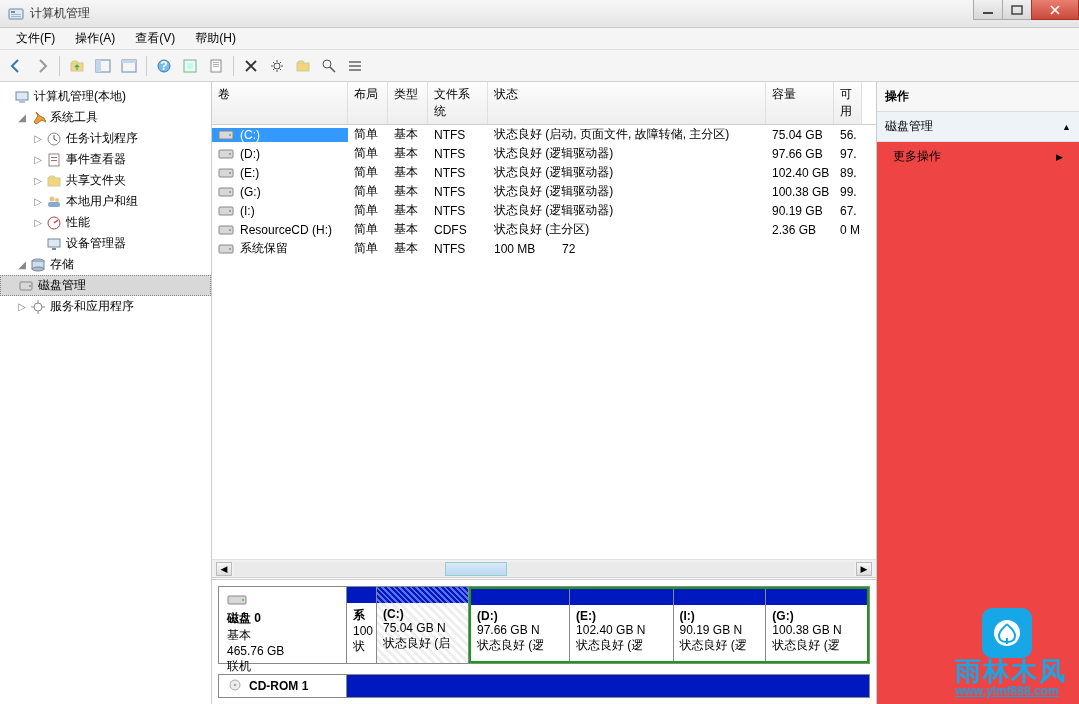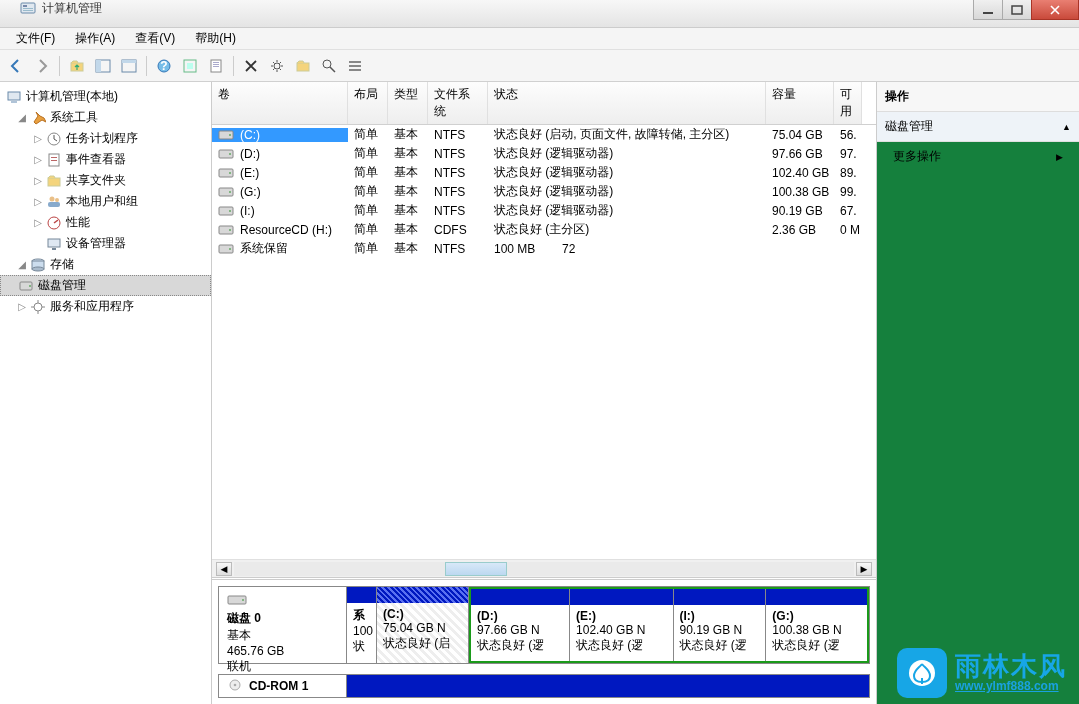--- a/index.html
+++ b/index.html
@@ -1,19 +1,19 @@
 <!DOCTYPE html>
 <html><head>
 <meta charset="utf-8">
 <style>
 * { box-sizing: border-box; margin: 0; padding: 0; font-family: "Microsoft YaHei", "SimSun", Tahoma, sans-serif; font-size: 12px; }
 body { background: #fff; width: 1079px; height: 704px; overflow: hidden; position: relative; }
 
 
-.titlebar { height: 28px; background: linear-gradient(#f7f7f7, #e4e4e4); border-bottom: 1px solid #ccc; display: flex; align-items: flex-start; padding: 0 20px; }
+.titlebar { height: 28px; background: linear-gradient(#f7f7f7, #e4e4e4); border-bottom: 1px solid #ccc; display: flex; align-items: center; padding: 0 8px; }
 .titlebar .app-icon { width: 16px; height: 16px; margin-right: 6px; display: inline-block; }
 .titlebar .app-icon svg { width: 100%; height: 100%; }
 .titlebar .title-text { flex: 1; color: #333; }
 .winbtns { position: absolute; top: 0; right: 0; display: flex; }
 .winbtn { width: 30px; height: 20px; background: linear-gradient(#f0f0f0, #d8d8d8); border: 1px solid #aaa; border-top: none; display: flex; align-items: center; justify-content: center; margin-left: -1px; }
 .winbtn.close { width: 48px; background: linear-gradient(#e97f72, #c94a3b); border-color: #a93426; color: #fff; }
 .winbtn svg { width: 12px; height: 10px; }
 
 
 .menubar { height: 22px; background: #f5f5f5; display: flex; align-items: center; padding: 0 6px; border-bottom: 1px solid #e0e0e0; }
@@ -23,21 +23,21 @@
 .toolbar { height: 32px; background: #f5f5f5; border-bottom: 1px solid #d0d0d0; display: flex; align-items: center; padding: 0 4px; gap: 2px; }
 .tbtn { width: 24px; height: 24px; display: flex; align-items: center; justify-content: center; border: 1px solid transparent; }
 .tsep { width: 1px; height: 20px; background: #ccc; margin: 0 3px; }
 .tbtn svg { width: 16px; height: 16px; }
 
 
 .main { display: grid; grid-template-columns: 212px 1fr 202px; height: calc(100% - 82px); }
 
 
 .tree-pane { border-right: 1px solid #ccc; padding: 4px 0; overflow: auto; background: #fff; }
-.tree-row { display: flex; align-items: center; padding: 2px 4px; white-space: nowrap; cursor: default; }
+.tree-row { display: flex; align-items: center; padding: 2px 12px; white-space: nowrap; cursor: default; }
 .tree-row.selected { background: #d8d8d8; border: 1px dotted #888; padding: 1px 3px; }
 .twisty { width: 12px; text-align: center; color: #888; font-size: 10px; }
 .ticon { width: 16px; height: 16px; margin: 0 4px 0 2px; display: inline-block; }
 .ticon svg { width: 100%; height: 100%; }
 .indent1 { padding-left: 16px; }
 .indent2 { padding-left: 32px; }
 
 
 .mid-pane { display: flex; flex-direction: column; border-right: 1px solid #ccc; overflow: hidden; }
 .vol-header { display: flex; background: #fff; border-bottom: 1px solid #d0d0d0; }
@@ -80,27 +80,27 @@
 .part.sys { }
 .part.hatchbody .part-body { background: repeating-linear-gradient(45deg, #fff, #fff 3px, #eee 3px, #eee 6px); }
 
 .cdrom-block { display: flex; height: 90px; border: 1px solid #888; margin-bottom: 10px; }
 .cdrom-block .disk-info { border-right: 1px solid #888; }
 
 .cdrom1 { display: flex; height: 24px; border: 1px solid #888; }
 .cdrom1 .rest { flex: 1; background: #0018c0; }
 
 
-.actions-pane { background: #15803d; }
+.actions-pane { background: #ef4444; }
 .actions-hdr { padding: 6px 8px; font-weight: bold; border-bottom: 1px solid #ddd; background: #f7f7f7; }
 .actions-sub { padding: 6px 8px; background: #eef3f8; display: flex; justify-content: space-between; align-items: center; border-bottom: 1px solid #e0e0e0; }
 .actions-item { padding: 6px 16px; display: flex; justify-content: space-between; align-items: center; }
 
 
-.watermark { position: absolute; right: 12px; bottom: 6px; display: flex; align-items: center; }
+.watermark { position: absolute; right: 12px; bottom: 6px; display: flex; align-items: center; flex-direction: column; }
 .wm-badge { width: 50px; height: 50px; background: #17a6e6; border-radius: 10px; display: flex; align-items: center; justify-content: center; margin-right: 8px; }
 .wm-badge svg { width: 30px; height: 30px; }
 .wm-text { color: #17a6e6; font-size: 26px; font-weight: 900; letter-spacing: 2px; line-height: 1; }
 .wm-url { color: #1aa1df; font-size: 12px; font-weight: bold; text-decoration: underline; }
 
 .arrow { font-size: 9px; }
 </style>
 </head>
 <body>
 

